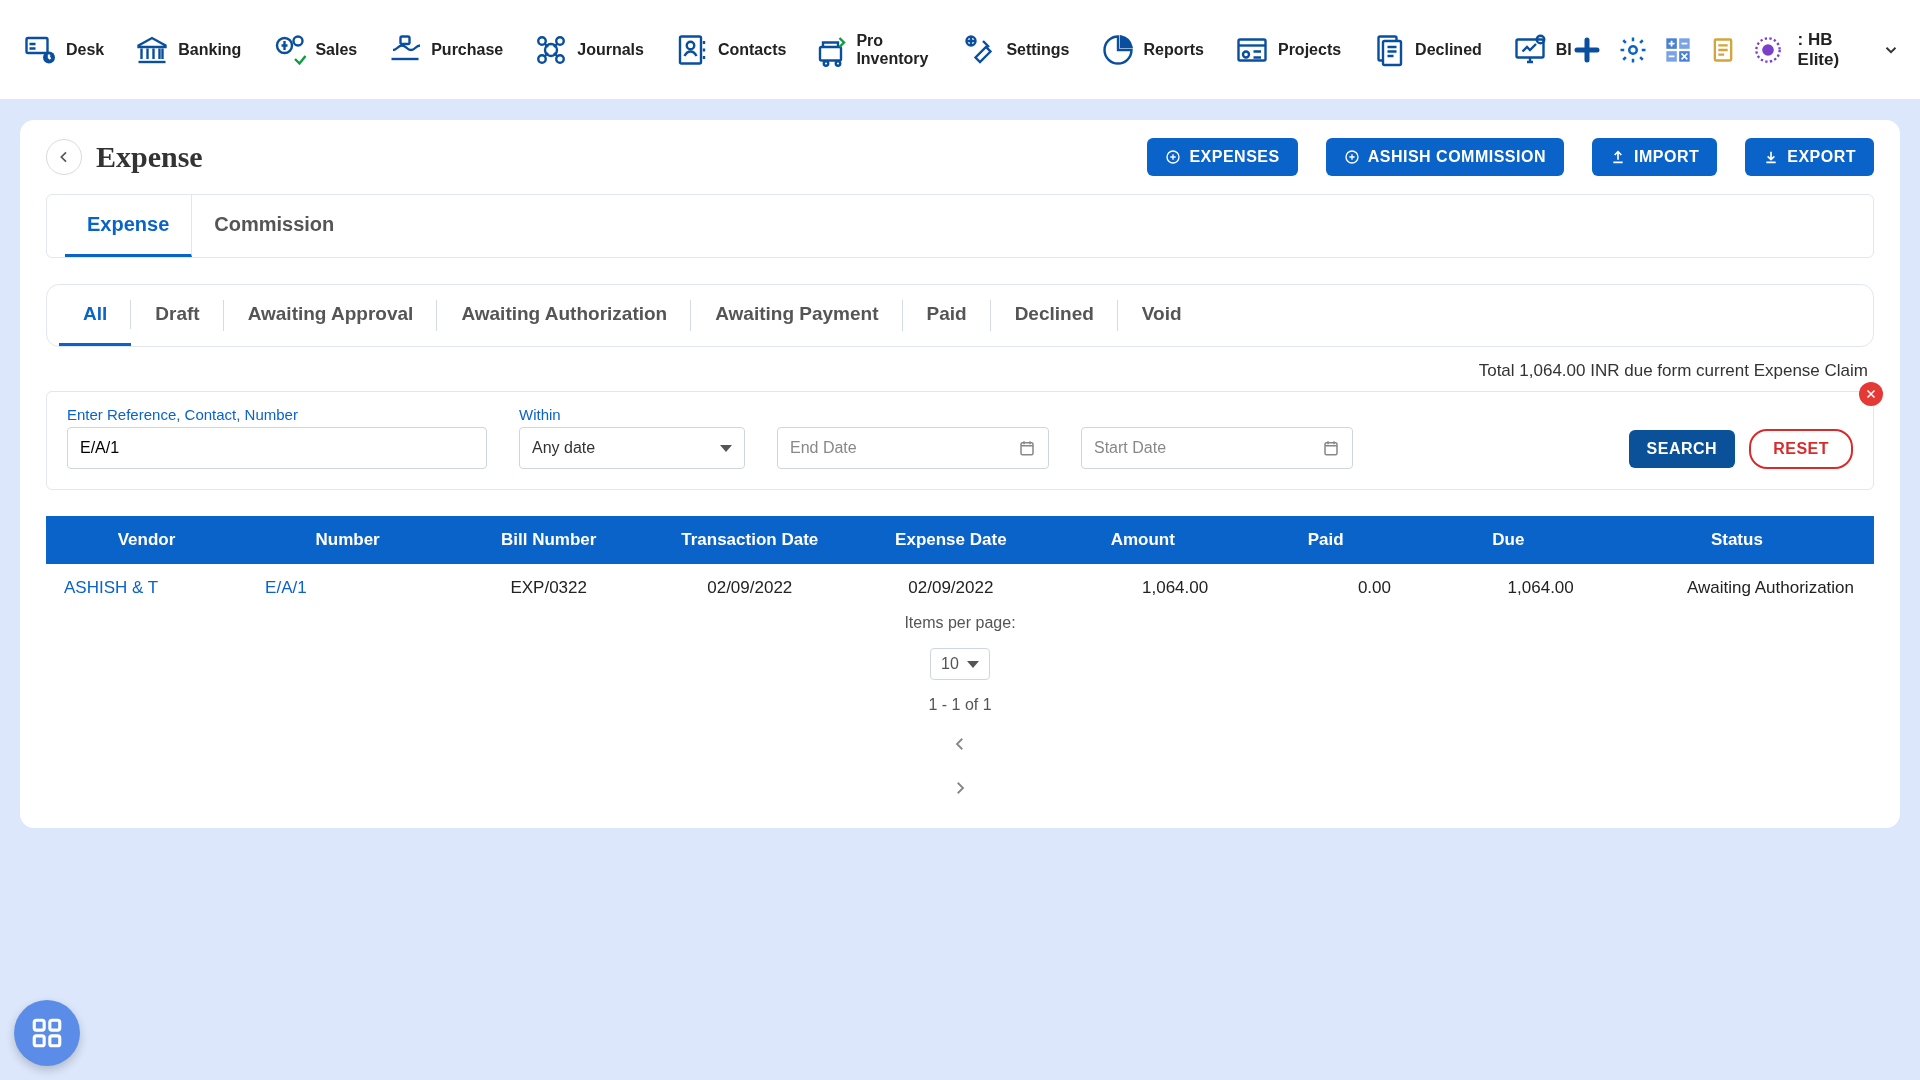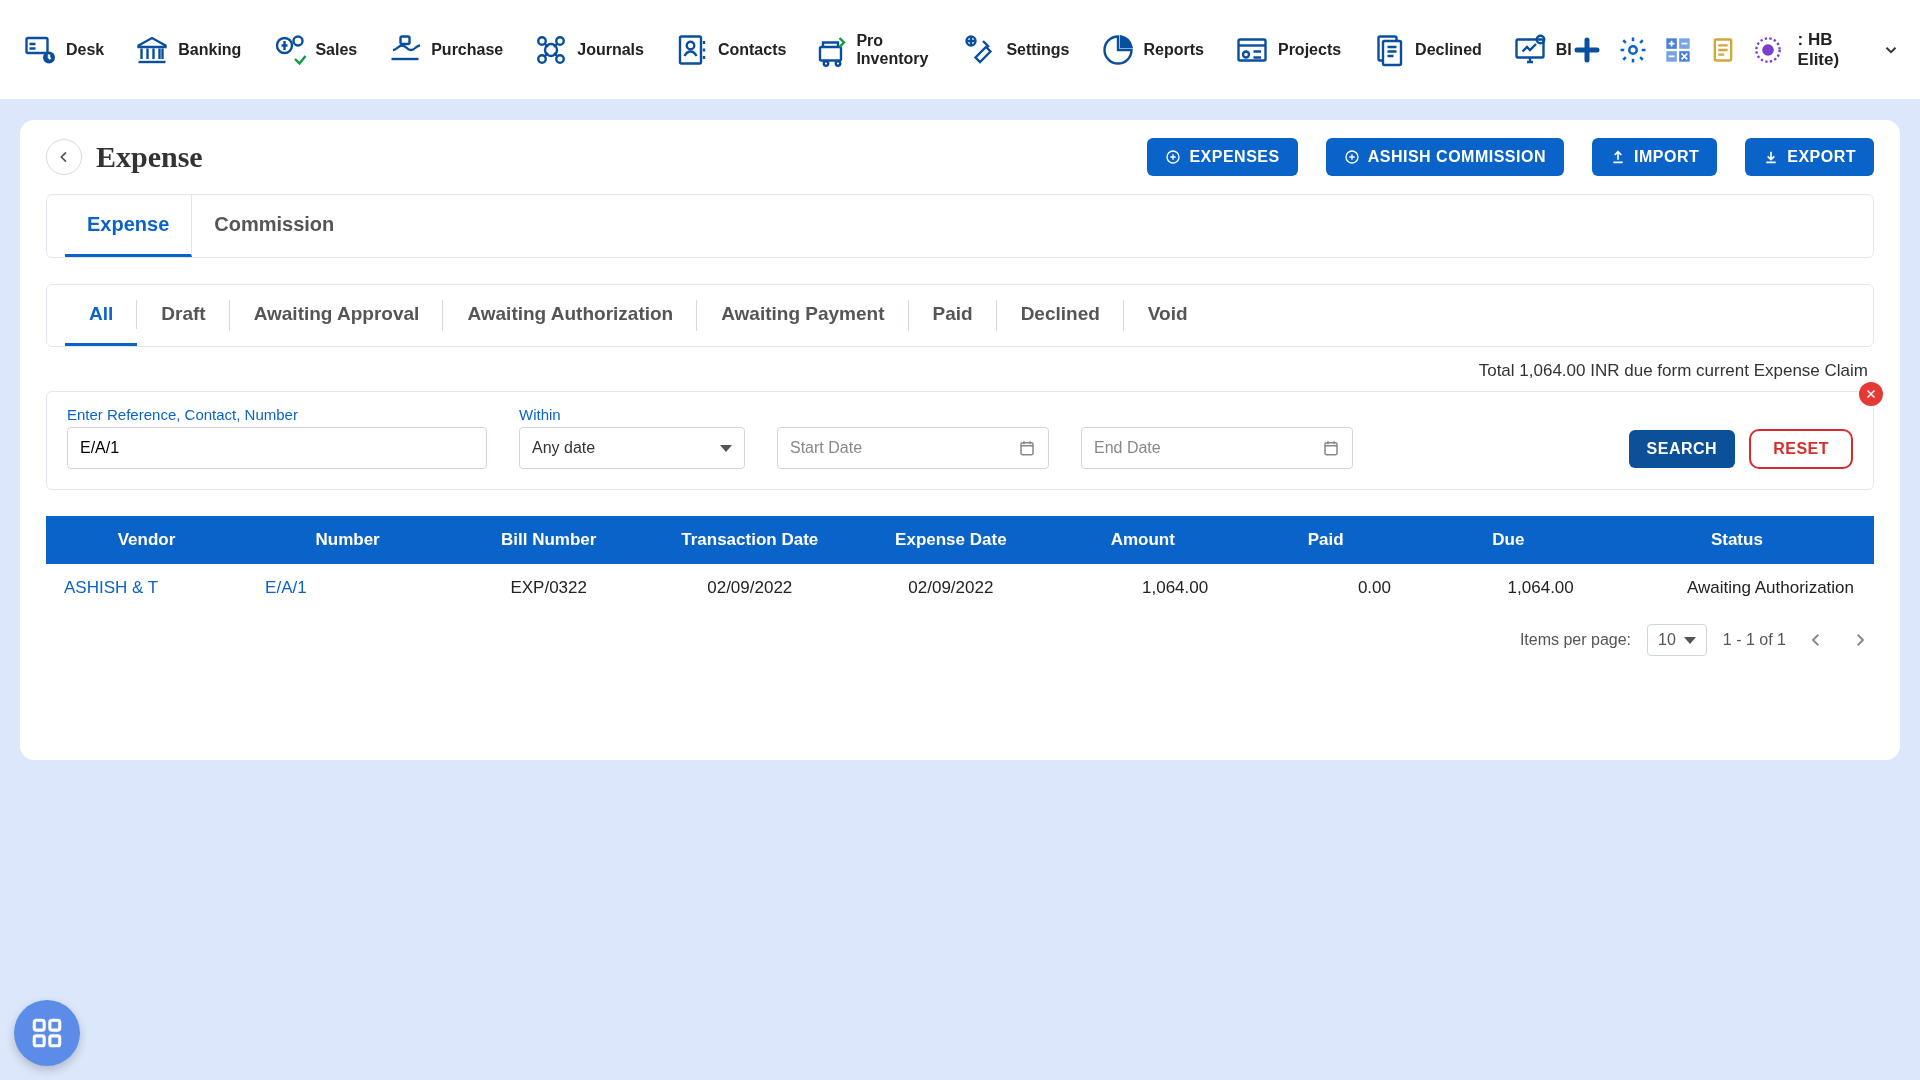--- a/index.html
+++ b/index.html
@@ -13,45 +13,45 @@
 .top-right .ricon { width:32px; height:32px; display:flex; align-items:center; justify-content:center; cursor:pointer; }
 .org-select { display:flex; align-items:center; gap:6px; font-size:17px; font-weight:600; color:#222; cursor:pointer; }
 .page-wrap { padding:20px; }
 .card { background:#fff; border-radius:14px; padding:18px 26px 26px 26px; min-height:640px; position:relative; }
 .page-head { display:flex; align-items:center; gap:14px; margin-bottom:18px; }
 .back-btn { width:36px; height:36px; border:1px solid #d5dbe5; border-radius:50%; display:flex; align-items:center; justify-content:center; cursor:pointer; color:#555; }
 .page-title { font-family: "Comic Sans MS", cursive; font-size:30px; color:#333; font-weight:700; }
 .head-actions { margin-left:auto; display:flex; gap:28px; }
 .btn-primary { background:#0a63c9; color:#fff; border:none; border-radius:6px; padding:10px 18px; font-size:16px; font-weight:700; letter-spacing:.5px; display:flex; align-items:center; gap:8px; cursor:pointer; }
 .btn-primary.dark { background:#0a5199; }
-.btn-reset { background:#fff; color:#d82b2b; border:2px solid #d82b2b; border-radius:10px; padding:9px 22px; font-size:16px; font-weight:700; letter-spacing:.5px; cursor:pointer; }
+.btn-reset { background:#fff; color:#d82b2b; border:2px solid #d82b2b; border-radius:18px; padding:9px 22px; font-size:16px; font-weight:700; letter-spacing:.5px; cursor:pointer; }
 .tabs-outer { border:1px solid #e2e6ee; border-radius:6px; padding:0; margin-bottom:26px; }
 .tabs-inner { display:flex; gap:0; padding:0 18px; }
 .tab { padding:18px 22px; font-size:20px; font-weight:600; color:#555; cursor:pointer; border-right:1px solid #e2e6ee; }
 .tab:last-child { border-right:none; }
 .tab.active { color:#0a63c9; border-bottom:3px solid #0a63c9; }
-.status-tabs { border:1px solid #e2e6ee; border-radius:6px; padding:0 18px; display:flex; gap:0; margin-bottom:14px; }
+.status-tabs { border:1px solid #e2e6ee; border-radius:13px; padding:0 12px; display:flex; gap:0; margin-bottom:14px; }
 .status-tab { padding:18px 24px; font-size:19px; font-weight:700; color:#555; cursor:pointer; position:relative; }
 .status-tab:not(:last-child)::after { content:""; position:absolute; right:0; top:25%; height:50%; width:1px; background:#d5dbe5; }
 .status-tab.active { color:#0a63c9; border-bottom:3px solid #0a63c9; }
 .summary-line { text-align:right; font-size:17px; color:#333; margin-bottom:10px; padding-right:6px; }
 .filter-box { border:1px solid #e2e6ee; border-radius:6px; padding:14px 20px 20px 20px; display:flex; gap:32px; align-items:flex-end; position:relative; margin-bottom:26px; }
 .field { display:flex; flex-direction:column; gap:4px; }
 .field-label { font-size:15px; color:#0a63c9; }
 .text-input { width:420px; height:42px; border:1px solid #cfd6e2; border-radius:4px; padding:0 12px; font-size:16px; }
 .select-input { width:226px; height:42px; border:1px solid #cfd6e2; border-radius:4px; padding:0 12px; font-size:16px; background:#fff; display:flex; align-items:center; justify-content:space-between; cursor:pointer; color:#333; }
 .date-input { width:272px; height:42px; border:1px solid #cfd6e2; border-radius:4px; padding:0 12px; font-size:16px; background:#fff; display:flex; align-items:center; justify-content:space-between; color:#888; cursor:pointer; }
 .filter-actions { margin-left:auto; display:flex; gap:14px; align-items:center; }
 .close-badge { position:absolute; right:-10px; top:-10px; width:24px; height:24px; border-radius:50%; background:#e53935; color:#fff; display:flex; align-items:center; justify-content:center; font-size:15px; cursor:pointer; }
 table.data { width:100%; border-collapse:collapse; }
 table.data thead th { background:#0a63c9; color:#fff; font-size:17px; font-weight:600; padding:14px 12px; text-align:center; }
 table.data tbody td { font-size:17px; padding:14px 12px; color:#222; text-align:center; }
 table.data tbody td.link { color:#0a63c9; text-align:left; padding-left:18px; cursor:pointer; }
 table.data tbody td.num { text-align:right; padding-right:26px; }
-.pager { display:flex; align-items:center; gap:16px; justify-content:flex-end; margin-top:12px; font-size:16px; color:#555; }
+.pager { display:flex; align-items:center; gap:16px; justify-content:flex-end; margin-top:2px; font-size:16px; color:#555;flex-direction:column; }
 .page-size { border:1px solid #cfd6e2; border-radius:4px; padding:6px 10px; display:flex; align-items:center; gap:8px; cursor:pointer; }
 .pager-arrow { width:28px; height:28px; display:flex; align-items:center; justify-content:center; cursor:pointer; color:#888; }
 .fab { position:fixed; left:14px; bottom:14px; width:66px; height:66px; border-radius:50%; background:#5b8de8; display:flex; align-items:center; justify-content:center; cursor:pointer; box-shadow:0 4px 10px rgba(0,0,0,.2); }
 .chev { width:0; height:0; border-left:6px solid transparent; border-right:6px solid transparent; border-top:7px solid #555; }
 svg { display:block; }
 </style>
 </head>
 <body>
 
 <div class="topbar">
@@ -314,33 +314,33 @@
       <div class="field">
         <span class="field-label">Within</span>
         <div class="select-input">
           <span>Any date</span>
           <span class="chev"></span>
         </div>
       </div>
       <div class="field">
         <span class="field-label">&nbsp;</span>
         <div class="date-input">
-          <span>Start Date</span>
+          <span>End Date</span>
           <span>
               <svg width="18" height="18" viewBox="0 0 24 24" fill="none" stroke="#888" stroke-width="2">
                 <rect x="4" y="5" width="16" height="16" rx="2"></rect>
                 <path d="M4 9h16M8 3v4M16 3v4"></path>
               </svg>
             </span>
         </div>
       </div>
       <div class="field">
         <span class="field-label">&nbsp;</span>
         <div class="date-input">
-          <span>End Date</span>
+          <span>Start Date</span>
           <span>
               <svg width="18" height="18" viewBox="0 0 24 24" fill="none" stroke="#888" stroke-width="2">
                 <rect x="4" y="5" width="16" height="16" rx="2"></rect>
                 <path d="M4 9h16M8 3v4M16 3v4"></path>
               </svg>
             </span>
         </div>
       </div>
       <div class="filter-actions">
         <button class="btn-primary dark">SEARCH</button>

